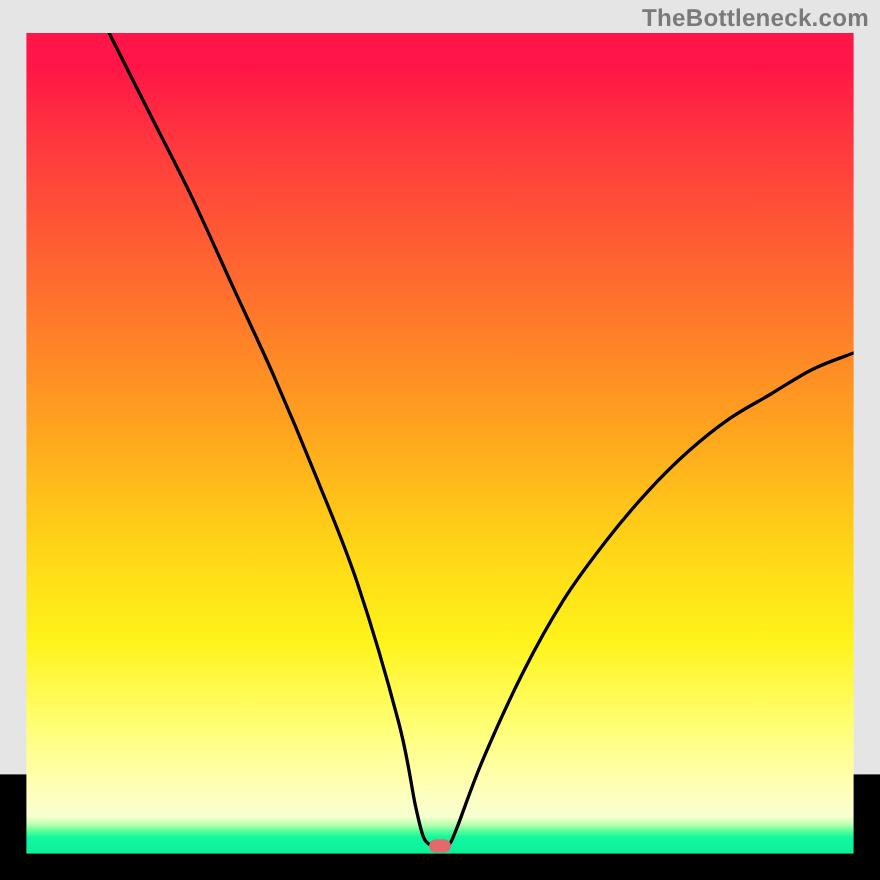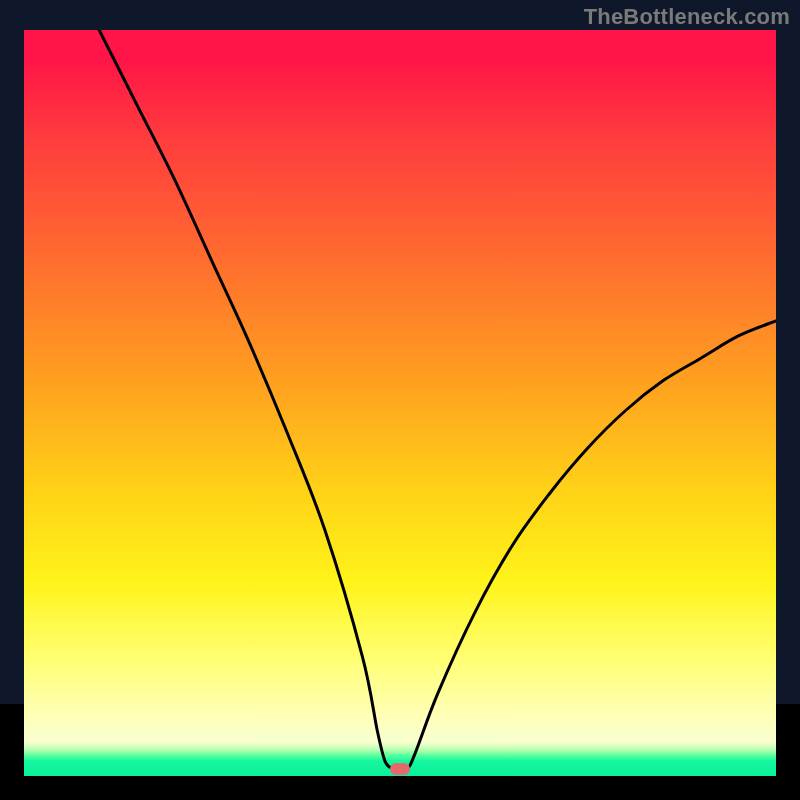--- a/index.html
+++ b/index.html
@@ -8,21 +8,21 @@
     width: 800px;
     height: 800px;
     background: #000;
     overflow: hidden;
     font-family: Arial, Helvetica, sans-serif;
   }
   .frame {
     position: relative;
     width: 800px;
     height: 704px;
-    background: #0f172a;
+    background: #e5e5e5;
   }
   .watermark {
     position: absolute;
     top: 4px;
     right: 10px;
     font-size: 22px;
     font-weight: 600;
     color: #7a7a7a;
     letter-spacing: 0.2px;
     z-index: 5;

